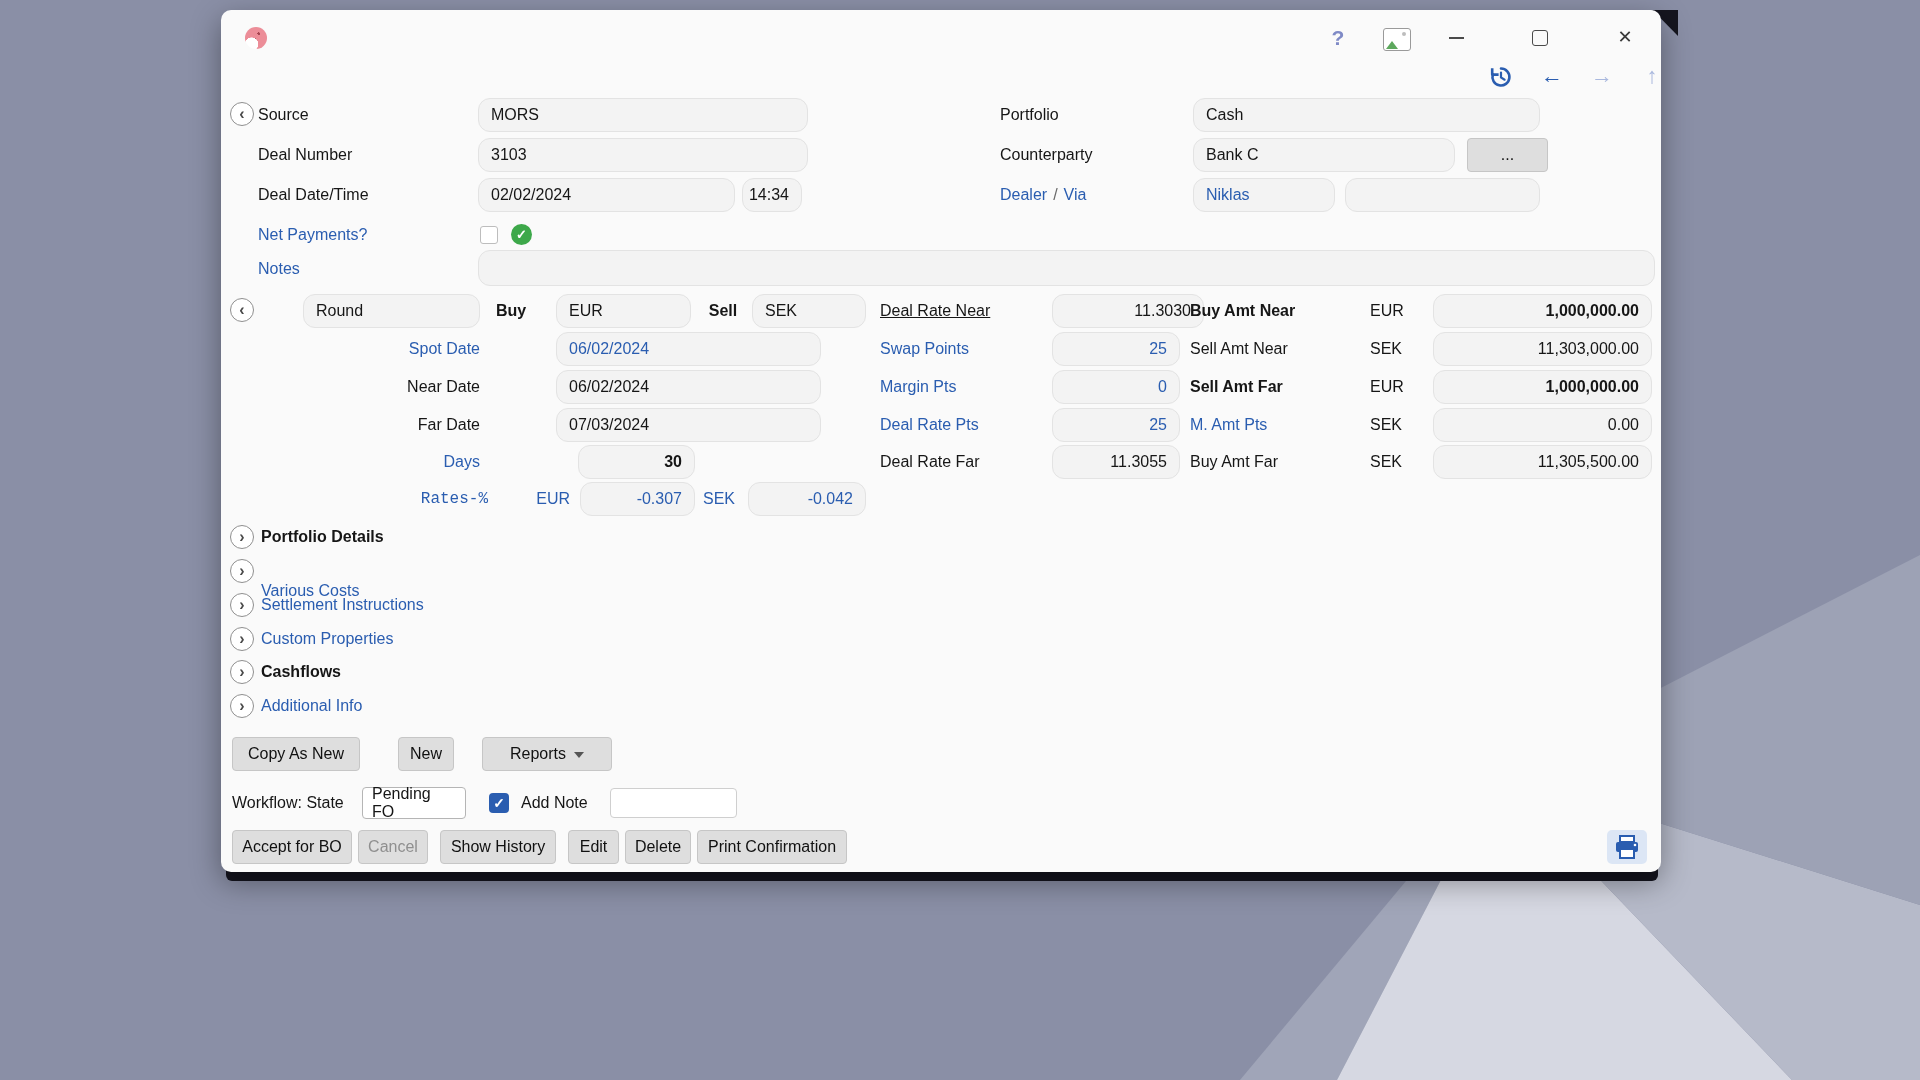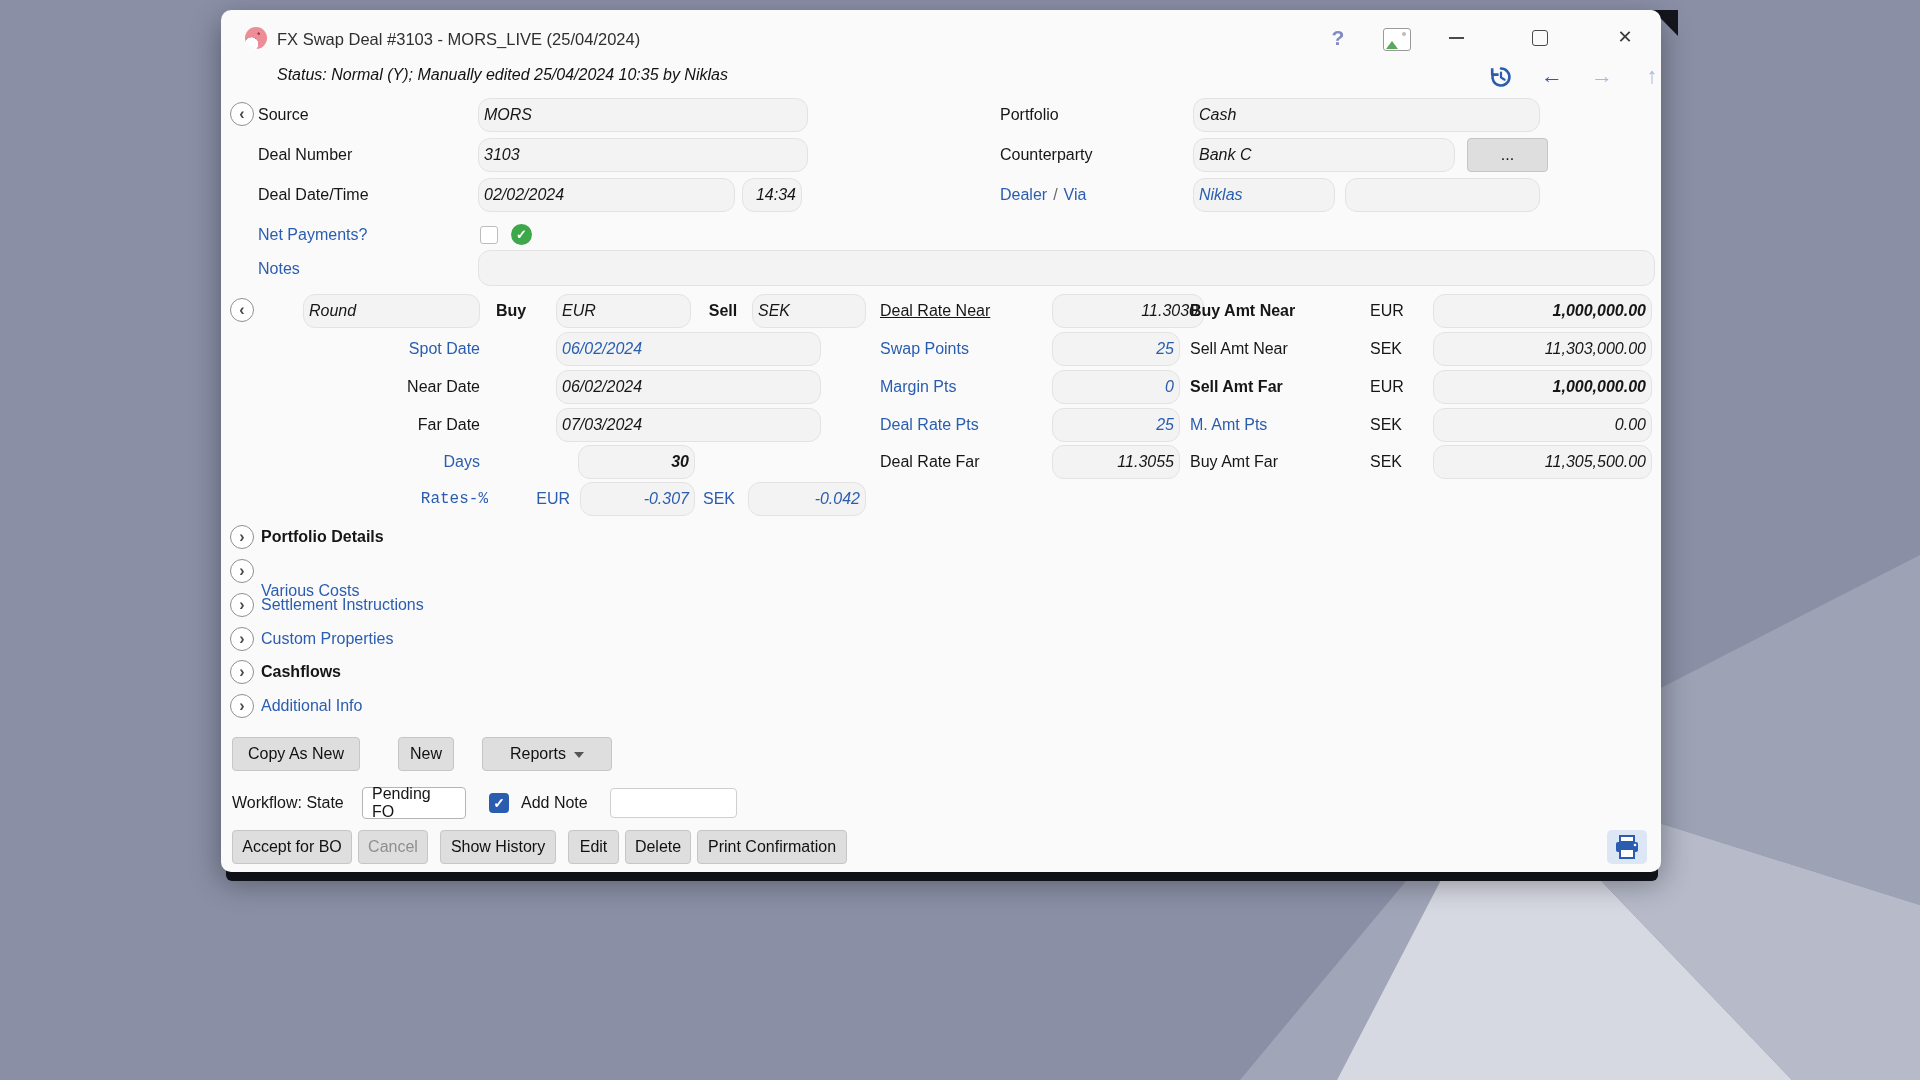--- a/index.html
+++ b/index.html
@@ -61,22 +61,22 @@
   .circ{width:24px;height:24px;border:1px solid #8f8f8f;border-radius:50%;background:#fff;
     display:flex;align-items:center;justify-content:center;font-size:16px;font-weight:bold;color:#4a4a4a;
     box-sizing:border-box;line-height:1;}
 
   
   .lbl{height:34px;display:flex;align-items:center;font-size:16px;color:#161616;white-space:nowrap;}
   .link{color:#2a5db0;}
   .b{font-weight:bold;}
   .lbl.rt{justify-content:flex-end;}
   .fld{height:34px;background:#f3f3f3;border:1px solid #e3e3e3;border-radius:12px;
-    display:flex;align-items:center;padding:0 5px;font-size:16px;color:#161616;
-    box-sizing:border-box;white-space:nowrap;overflow:hidden;font-style:italic;}
+    display:flex;align-items:center;padding:0 12px;font-size:16px;color:#161616;
+    box-sizing:border-box;white-space:nowrap;overflow:hidden;}
   .fld.rt{justify-content:flex-end;}
   .fld.blue{color:#2a5db0;}
   .fld.bold{font-weight:bold;}
 
   
   .cb-empty{width:18px;height:18px;background:#fff;border:1px solid #bdbdbd;border-radius:3px;box-sizing:border-box;}
   .ok-circ{width:21px;height:21px;border-radius:50%;background:#3da84a;color:#fff;
     display:flex;align-items:center;justify-content:center;font-size:13px;font-weight:bold;}
   .cb-checked{width:20px;height:20px;background:#2a5db0;border-radius:4px;color:#fff;
     display:flex;align-items:center;justify-content:center;font-size:14px;font-weight:bold;}
@@ -99,37 +99,35 @@
 <div class="facet f4"></div>
 <div class="facet f1"></div>
 <div class="facet f2"></div>
 <div class="facet f3"></div>
 <div class="dark-strip"></div>
 <div class="dark-corner"></div>
 
 <div class="window">
 
   <div class="abs app-icon"></div>
-  <div class="abs win-title">FX Swap Deal #3103 - MORS_LIVE (25/04/2024)</div>
   <div class="abs tb-btn help-btn">?</div>
   <div class="abs tb-btn img-btn">
     <div class="frame">
       <div class="sun"></div>
         <div class="mount"></div>
     </div>
   </div>
   <div class="abs tb-btn min-btn">
       <div class="bar"></div>
     </div>
   <div class="abs tb-btn max-btn">
       <div class="box"></div>
     </div>
   <div class="abs tb-btn close-btn">✕</div>
 
-  <div class="abs status-text">Status: Normal (Y); Manually edited 25/04/2024 10:35 by Niklas</div>
   <div class="abs hist-btn">
     <svg width="24" height="24" viewBox="0 0 24 24">
       <path d="M12 3.5 a8.5 8.5 0 1 1 -8.2 6" fill="none" stroke="#2a5db0" stroke-width="2.6" stroke-linecap="round"></path>
       <path d="M3.2 3.2 v6.4 h6.4" fill="none" stroke="#2a5db0" stroke-width="2.6" stroke-linejoin="round"></path>
       <path d="M12 7.5 v5 l3.6 2.2" fill="none" stroke="#2a5db0" stroke-width="2.2" stroke-linecap="round"></path>
     </svg>
   </div>
   <div class="abs nav-arrow back">←</div>
   <div class="abs nav-arrow fwd">→</div>
   <div class="abs nav-arrow up">↑</div>

